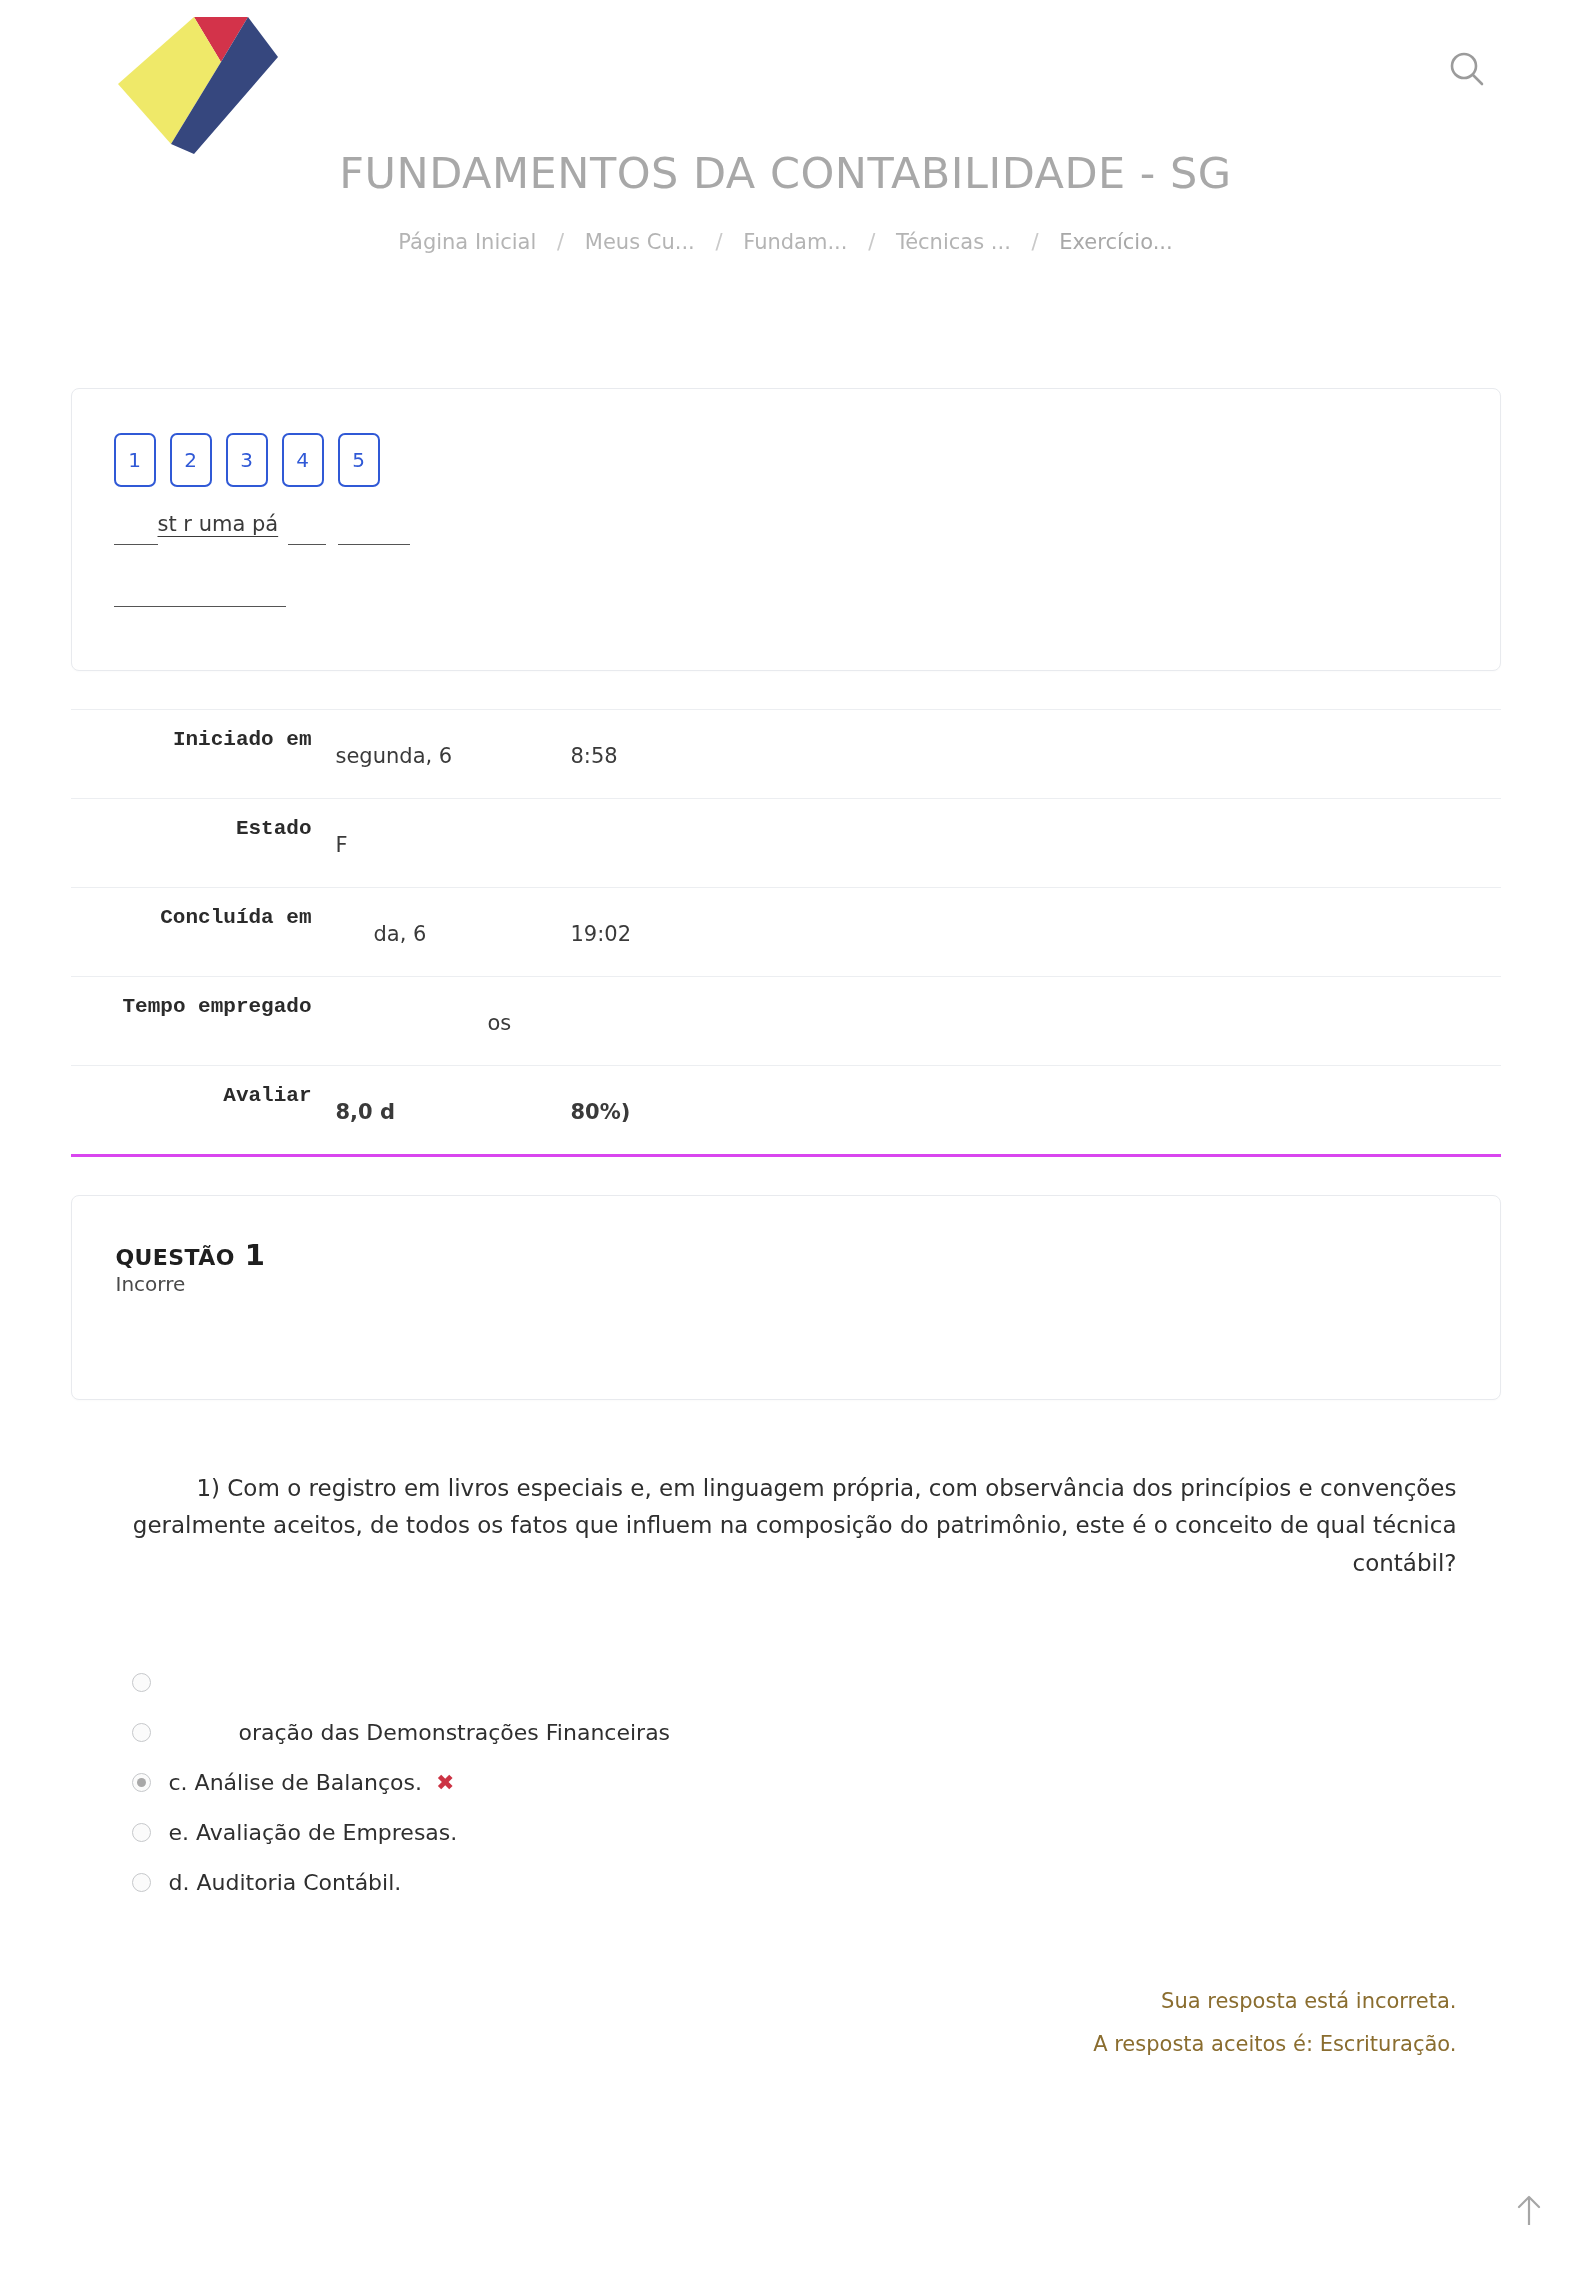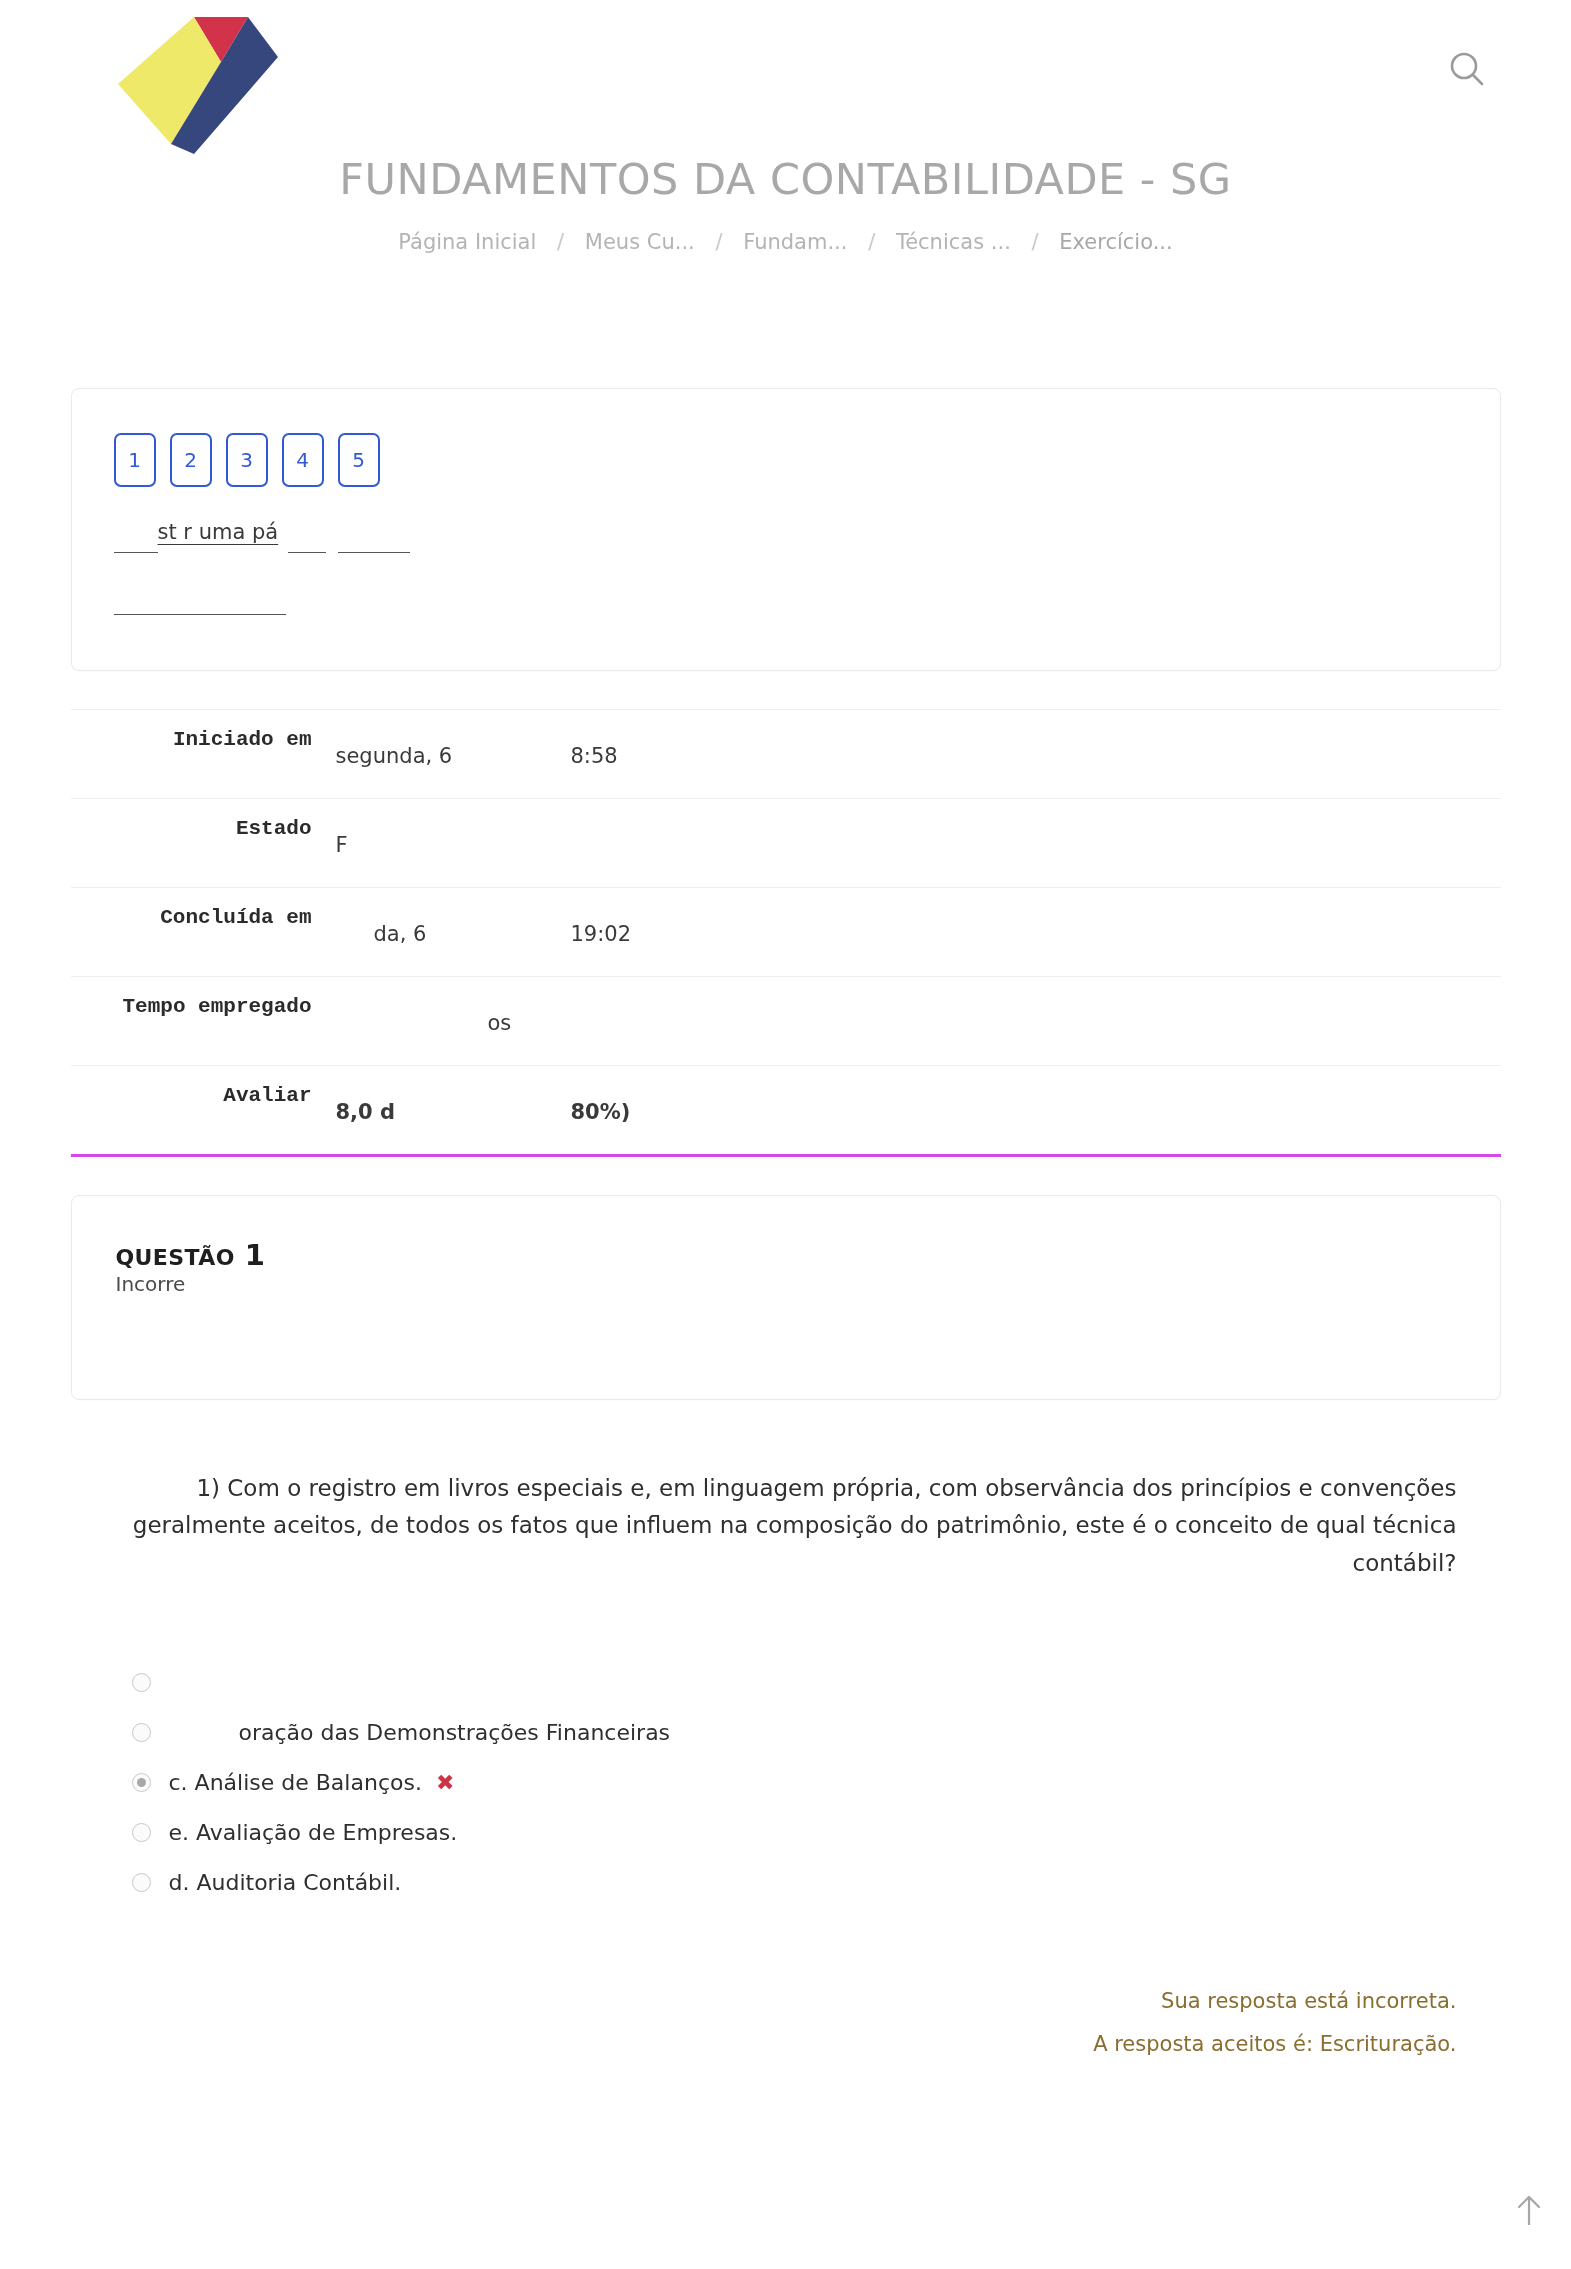--- a/index.html
+++ b/index.html
@@ -32,21 +32,21 @@
     width: 44px;
     height: 44px;
     cursor: pointer;
   }
   .search-icon svg { display: block; }
 
   .site-title {
     position: absolute;
     left: 0;
     right: 0;
-    top: 154px;
+    top: 148px;
     text-align: center;
     font-size: 43px;
     font-weight: 400;
     letter-spacing: 0.5px;
     color: #9a9a9a;
     white-space: nowrap;
     
     opacity: 0.85;
   }
 
@@ -93,21 +93,21 @@
     border-radius: 7px;
     color: #3059d6;
     font-size: 20px;
     display: flex;
     align-items: center;
     justify-content: center;
     background: #fff;
     cursor: pointer;
   }
   .nav-links {
-    margin-top: 26px;
+    margin-top: 18px;
   }
   .nav-line {
     font-size: 21px;
     color: #3a3a3a;
     line-height: 1.9;
   }
   .ul { text-decoration: underline; text-decoration-thickness: 1px; text-underline-offset: 5px; cursor: pointer; }
   .blank-ul {
     display: inline-block;
     border-bottom: 1.5px solid #555;

